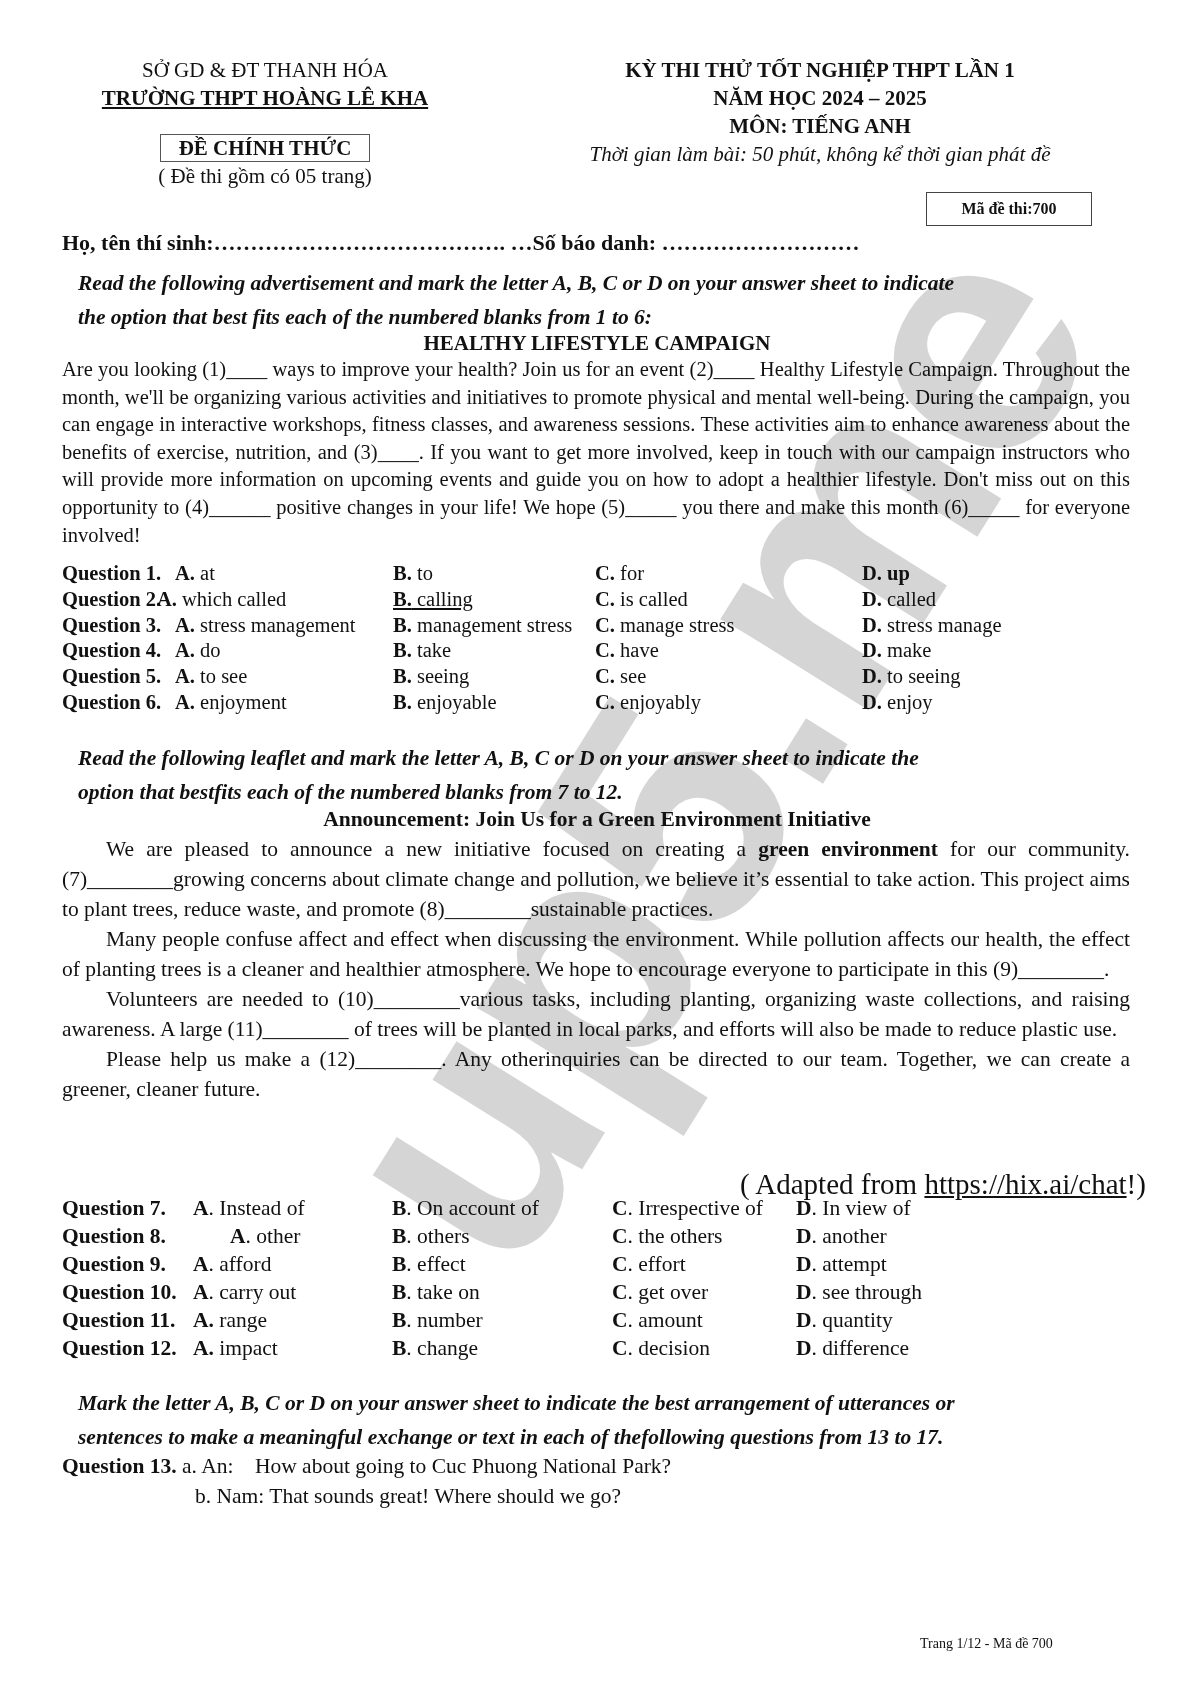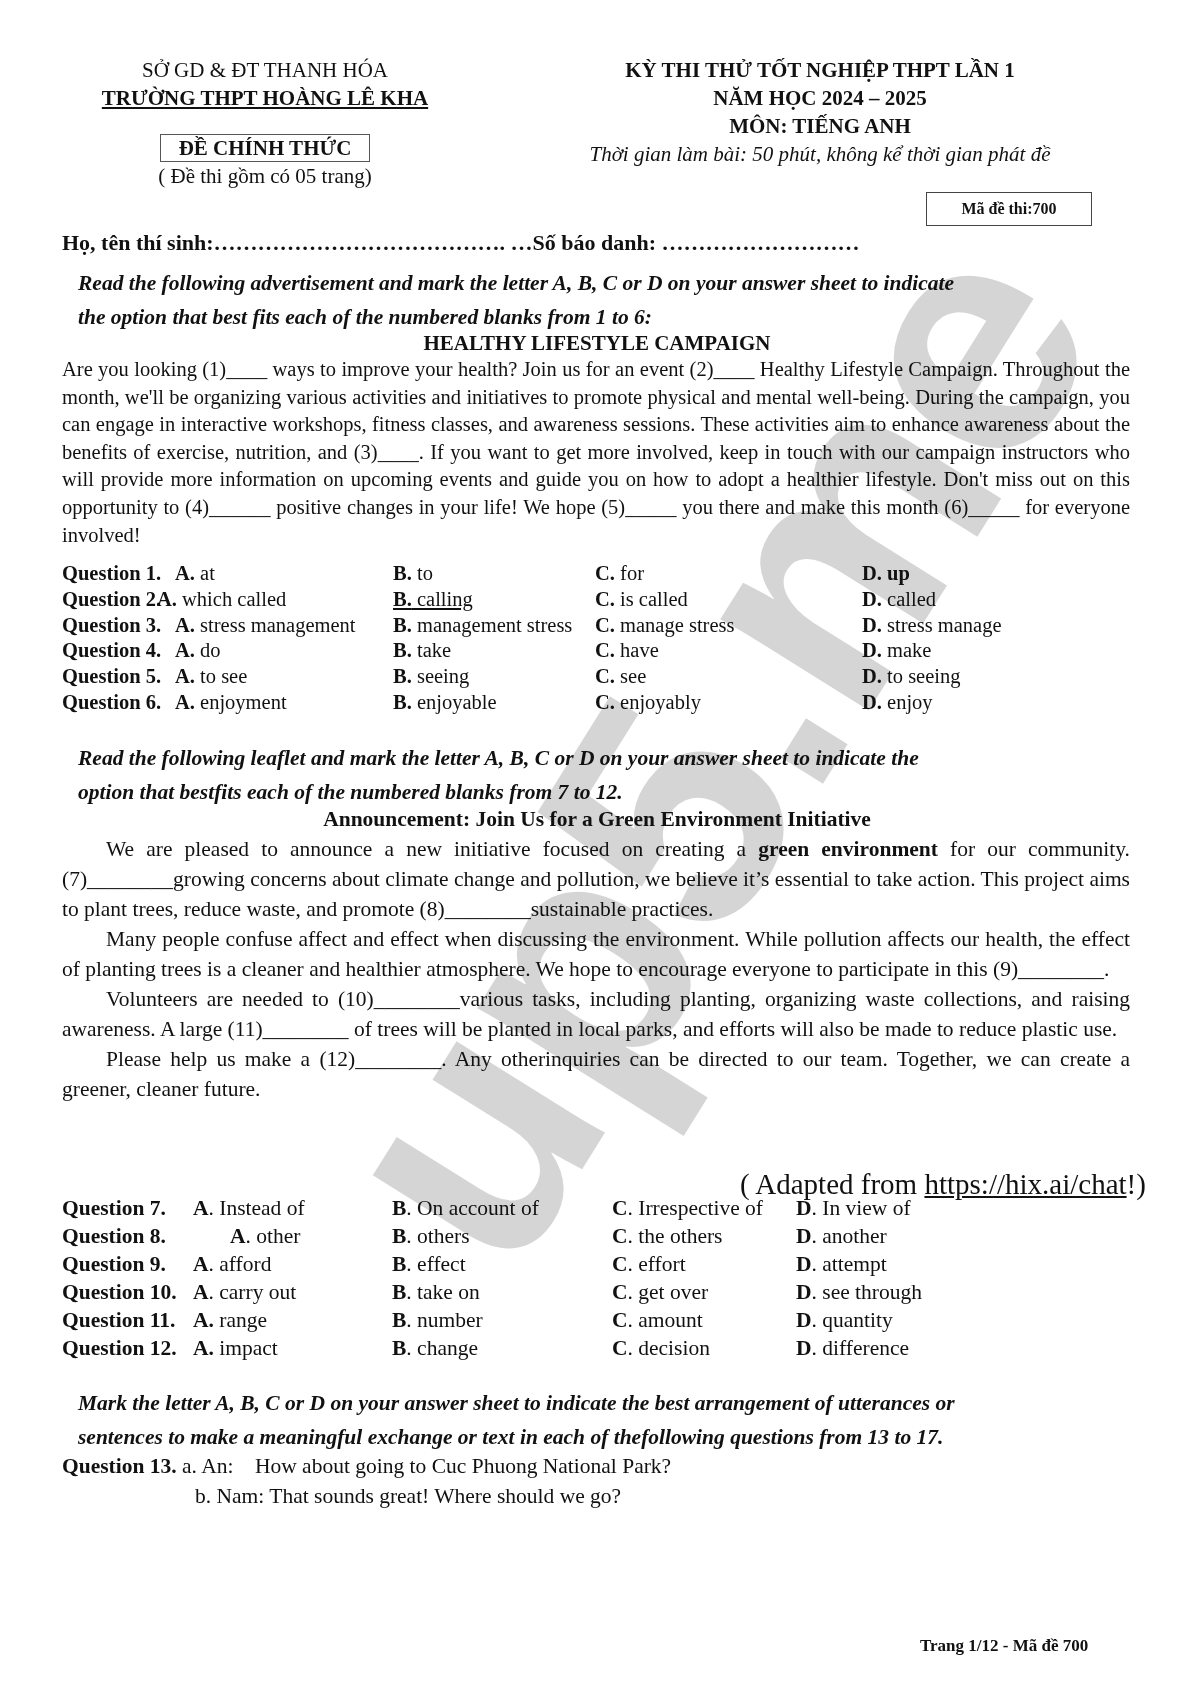--- a/index.html
+++ b/index.html
@@ -18,21 +18,21 @@
   .candidate { left:62px; top:230px; font-size:22px; font-weight:bold; white-space:nowrap; }
   .instr { left:78px; width:1070px; font-size:21.5px; font-weight:bold; font-style:italic; line-height:34px; }
   .title { left:62px; width:1070px; font-size:21px; font-weight:bold; text-align:center; }
   .para { left:62px; width:1068px; font-size:20.5px; line-height:27.6px; text-align:justify; }
   .para2 { left:62px; width:1068px; font-size:21.5px; line-height:30px; text-align:justify; }
   .indent { text-indent:44px; }
   .qrow { position:absolute; left:62px; font-size:20.5px; height:28px; white-space:nowrap; }
   .qrow span.col { position:absolute; top:0; white-space:nowrap; }
   .qrow2 { position:absolute; left:62px; font-size:21.5px; height:30px; white-space:nowrap; }
   .qrow2 span.col { position:absolute; top:0; white-space:nowrap; }
-  .footer { left:920px; top:1636px; font-size:17px;font-weight:bold; }
+  .footer { left:920px; top:1636px; font-size:14px; }
   .watermark { position:absolute; left:150px; top:560px; font-family:"Liberation Sans", sans-serif; font-weight:bold;
                font-size:330px; color:#c8c8c8; opacity:0.75; transform:rotate(-58deg); transform-origin:center;
                pointer-events:none; white-space:nowrap; letter-spacing:-6px; }
   .content { position:relative; z-index:2; }
 </style>
 </head>
 <body>
 
 <div class="watermark">up5.me</div>
 

